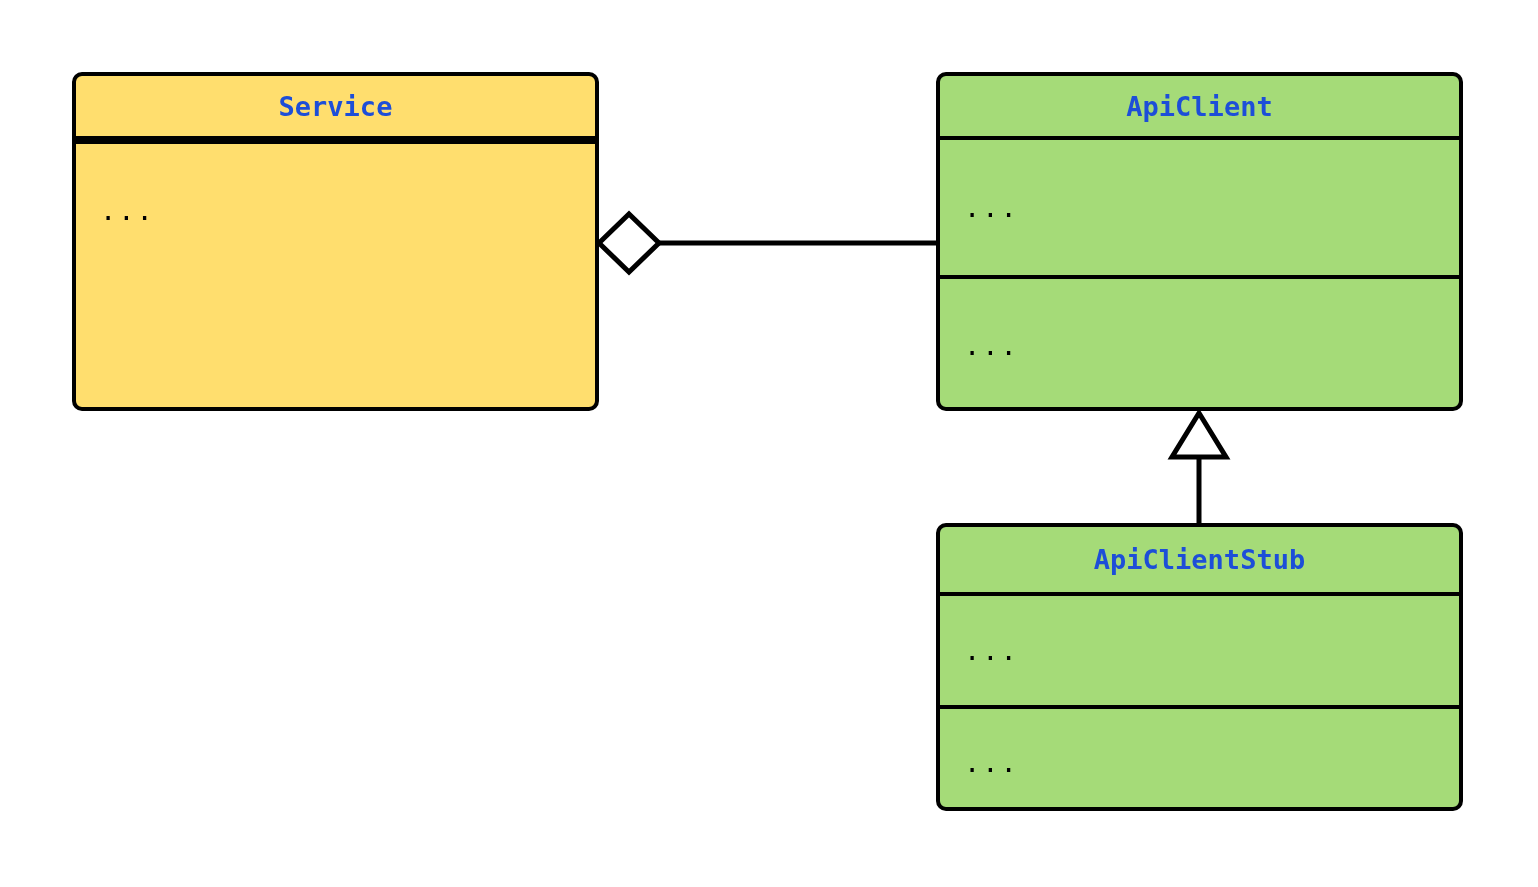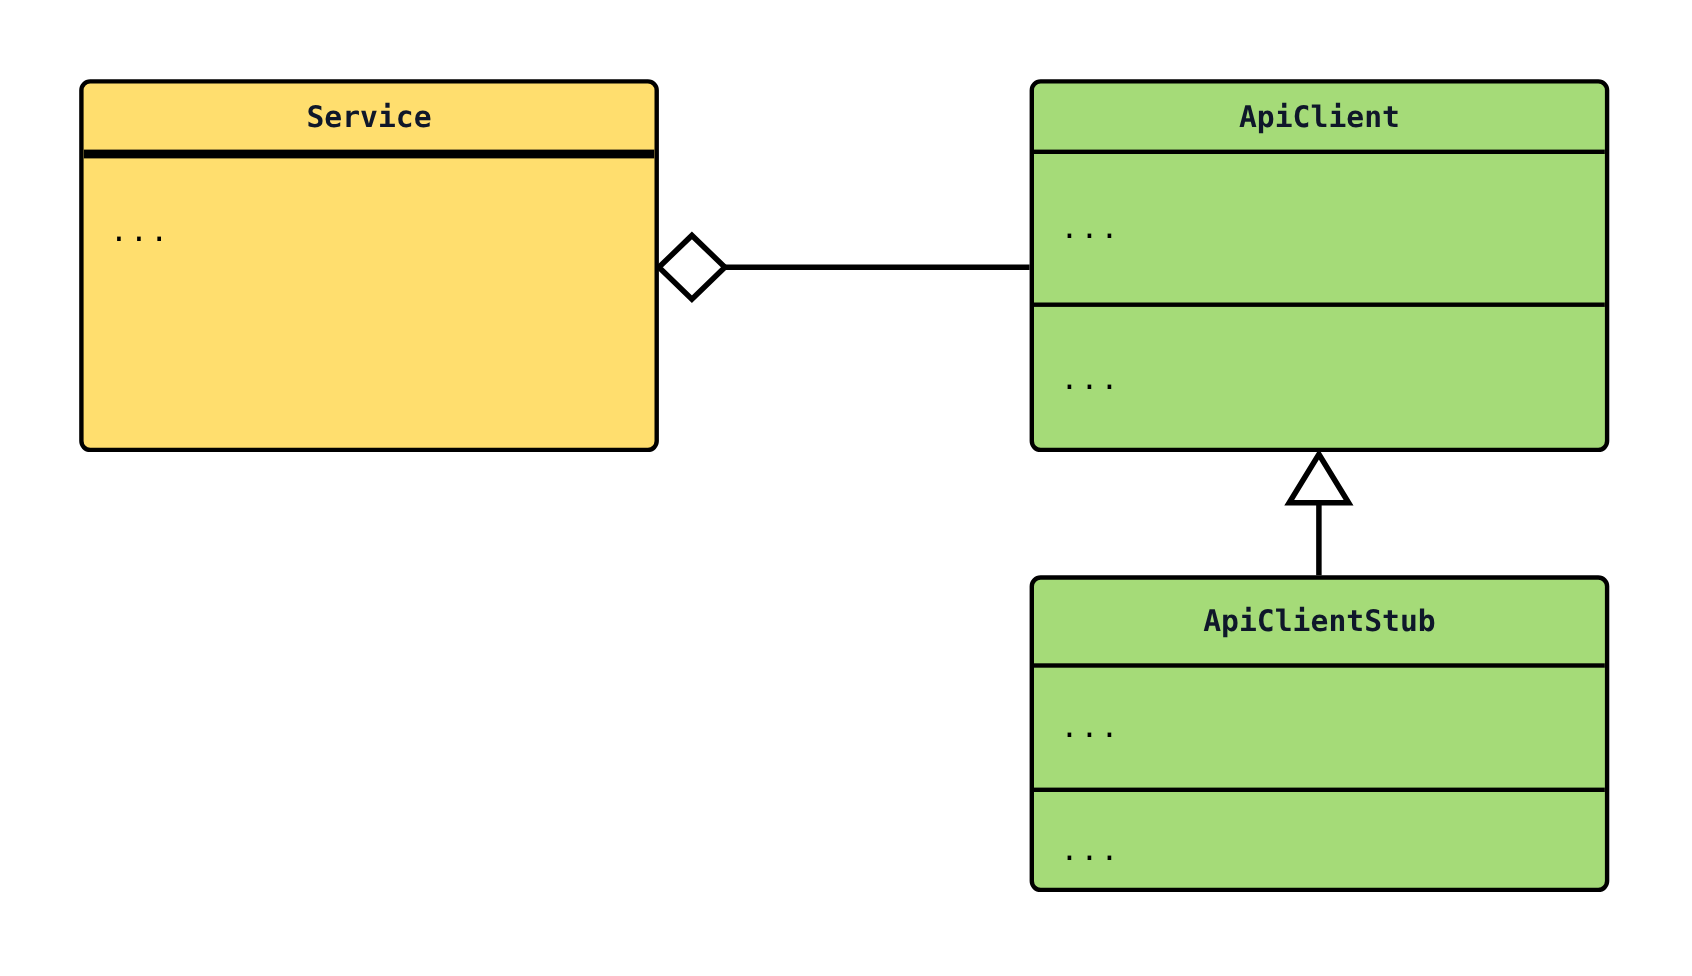--- a/index.html
+++ b/index.html
@@ -35,21 +35,21 @@
   .uml-class.theme-green  { background: #a5db78; }
 
   .uml-title {
     box-sizing: border-box;
     display: flex;
     align-items: center;
     justify-content: center;
     font-weight: bold;
     font-size: 27px;
     letter-spacing: 0px;
-    color: #0f172a;
+    color: #1d4ed8;
     border-bottom: 4px solid #000000;
     flex: none;
   }
   .uml-compartment {
     box-sizing: border-box;
     display: flex;
     align-items: center;
     padding-left: 24px;
     font-size: 27px;
     color: #000000;
@@ -76,21 +76,21 @@
   #class-apiclient {
     left: 936px; top: 72px;  width: 527px;  height: 339px;
   }
   #class-apiclient .uml-title { height: 64px; }
   #class-apiclient .attrs     { height: 135px; }
   #class-apiclient .ops       { height: 136px; }
 
   #class-apiclientstub {
     left: 936px; top: 523px; width: 527px;  height: 288px;
   }
-  #class-apiclientstub .uml-title { height: 80px; }
+  #class-apiclientstub .uml-title { height: 69px; }
   #class-apiclientstub .attrs     { height: 109px; }
   #class-apiclientstub .ops       { height: 111px; }
 
   
   #connector-layer {
     position: absolute;
     left: 0; top: 0;
     width: 1538px; height: 887px;
     pointer-events: none;
   }

